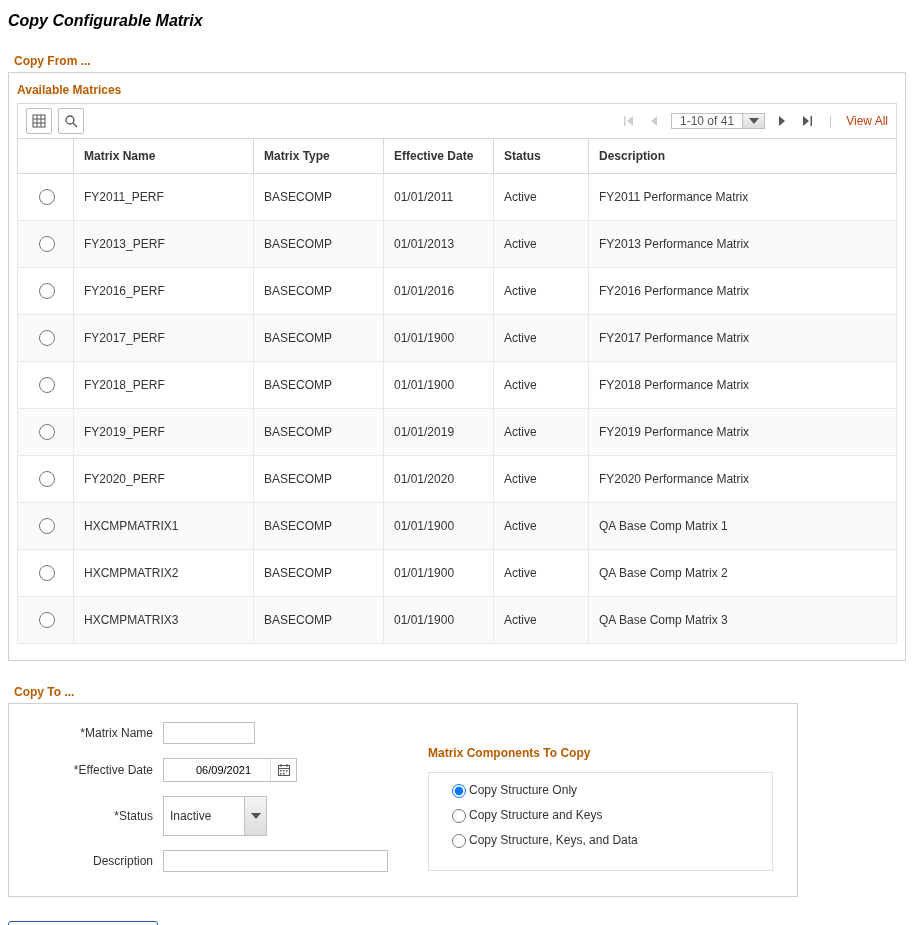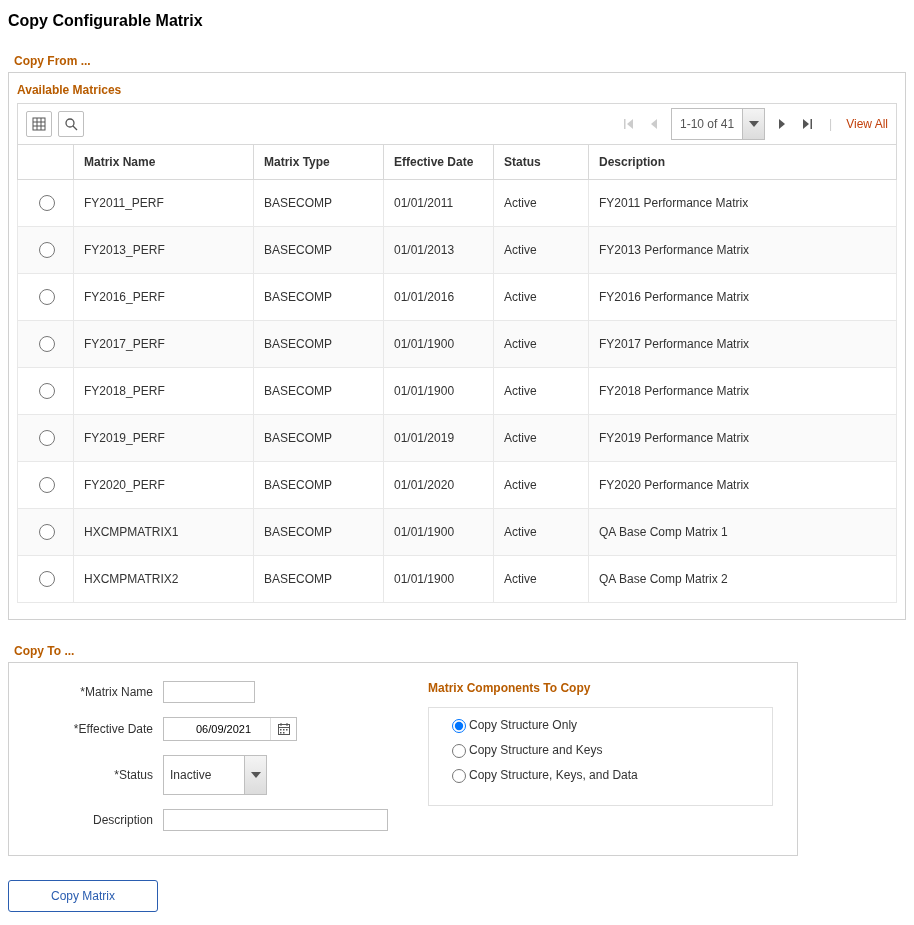--- a/index.html
+++ b/index.html
@@ -10,20 +10,21 @@
     margin: 0;
     padding: 8px;
     background: #fff;
     width: 914px;
   }
   .page-title {
     font-size: 16px;
     font-weight: bold;
     color: #000;
     margin: 4px 0 24px 0;
+    font-style: italic;
   }
   .section-label {
     color: #b85c00;
     font-weight: bold;
     font-size: 12px;
     margin: 0 0 4px 6px;
   }
   .section-box {
     border: 1px solid #d0d0d0;
     padding: 6px 8px 16px 8px;
@@ -53,21 +54,21 @@
     border-radius: 2px;
   }
   .tb-spacer { flex: 1; }
   .tb-right { display: flex; align-items: center; gap: 10px; color: #555;}
   .nav-arrow { color: #888; cursor: pointer; padding: 0 2px; font-size: 14px;}
   .nav-arrow.disabled { color: #ccc; cursor: default; }
   .range-select {
     display: inline-flex;
     align-items: stretch;
     border: 1px solid #bfbfbf;
-    height: 32px;
+    height: 16px;
     background: #fff;
   }
   .range-select .rtext {
     padding: 0 8px;
     display: flex; align-items: center;
     font-size: 12px;
   }
   .range-select .rbtn {
     width: 22px;
     background: linear-gradient(#f4f4f4,#dcdcdc);
@@ -136,20 +137,21 @@
   .comp-box {
     border: 1px solid #e0e0e0;
     padding: 8px 18px 14px 18px;
     min-width: 270px;
   }
   .comp-title {
     color: #b85c00;
     font-weight: bold;
     font-size: 12px;
     margin-bottom: 12px;
+    margin-top: 24px;
   }
   .comp-opt { display:flex; align-items:center; gap:0; margin-bottom:8px; font-size:12px;}
   .comp-opt input { width:14px; height:14px; cursor:pointer;}
   .footer-btn {
     margin-top: 20px;
   }
   .btn-primary {
     display:inline-block;
     min-width: 150px;
     padding: 8px 18px;
@@ -324,20 +326,28 @@
             <td>Active</td>
             <td>QA Base Comp Matrix 1</td>
           </tr>
           <tr>
             <td class="radio-cell"><input type="radio" name="matrixsel" class="big" style=""></td>
             <td>HXCMPMATRIX2</td>
             <td>BASECOMP</td>
             <td>01/01/1900</td>
             <td>Active</td>
             <td>QA Base Comp Matrix 2</td>
+          </tr>
+          <tr>
+            <td class="radio-cell"><input type="radio" name="matrixsel" class="big" style=""></td>
+            <td>HXCMPMATRIX3</td>
+            <td>BASECOMP</td>
+            <td>01/01/1900</td>
+            <td>Active</td>
+            <td>QA Base Comp Matrix 3</td>
           </tr>
         </tbody>
     </table>
   </div>
 </div>
 
 <div>
   <div class="section-label">Copy To ...</div>
   <div class="section-box" style="width:790px;">
     <div class="copyto-row">

